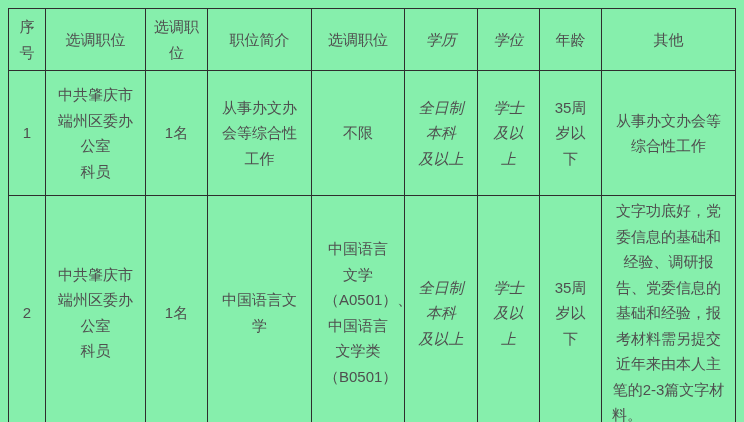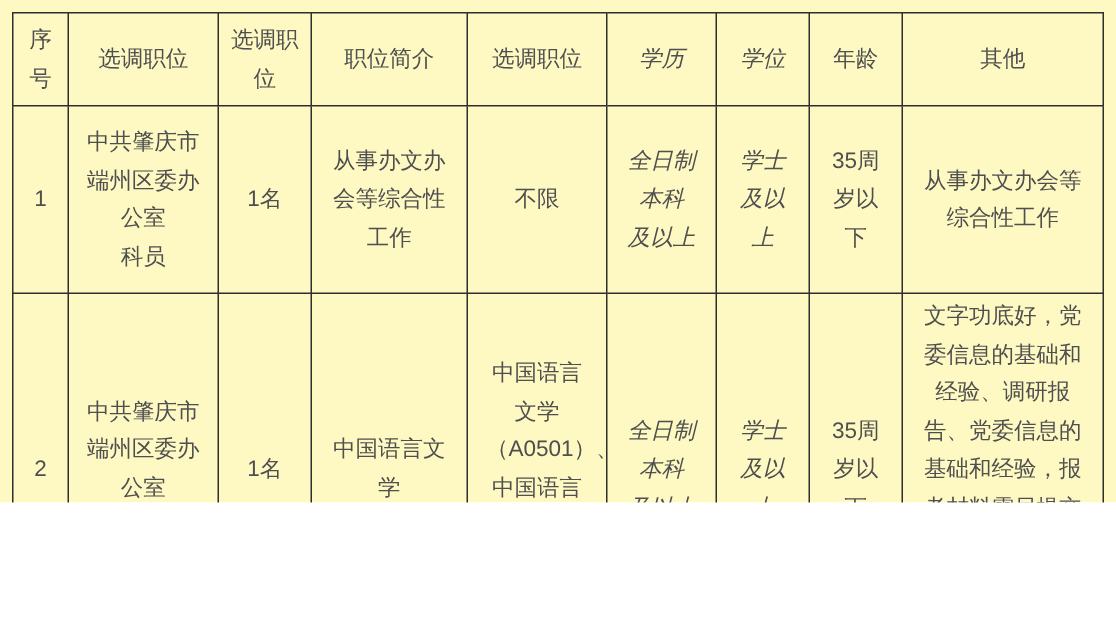--- a/index.html
+++ b/index.html
@@ -3,24 +3,24 @@
 <meta charset="utf-8">
 <style>
   html, body {
     margin: 0;
     padding: 0;
     background: #ffffff;
     font-family: "Liberation Sans", sans-serif;
   }
   .page {
     width: 744px;
-    height: 335px;
+    height: 422px;
     box-sizing: border-box;
     padding: 8px;
-    background: #fef9c3;
+    background: #86efac;
   }
   table.recruit {
     border-collapse: collapse;
     table-layout: fixed;
     width: 728px;
     color: #4f4f4f;
     font-size: 15px;
     line-height: 1.7;
   }
   table.recruit th,

